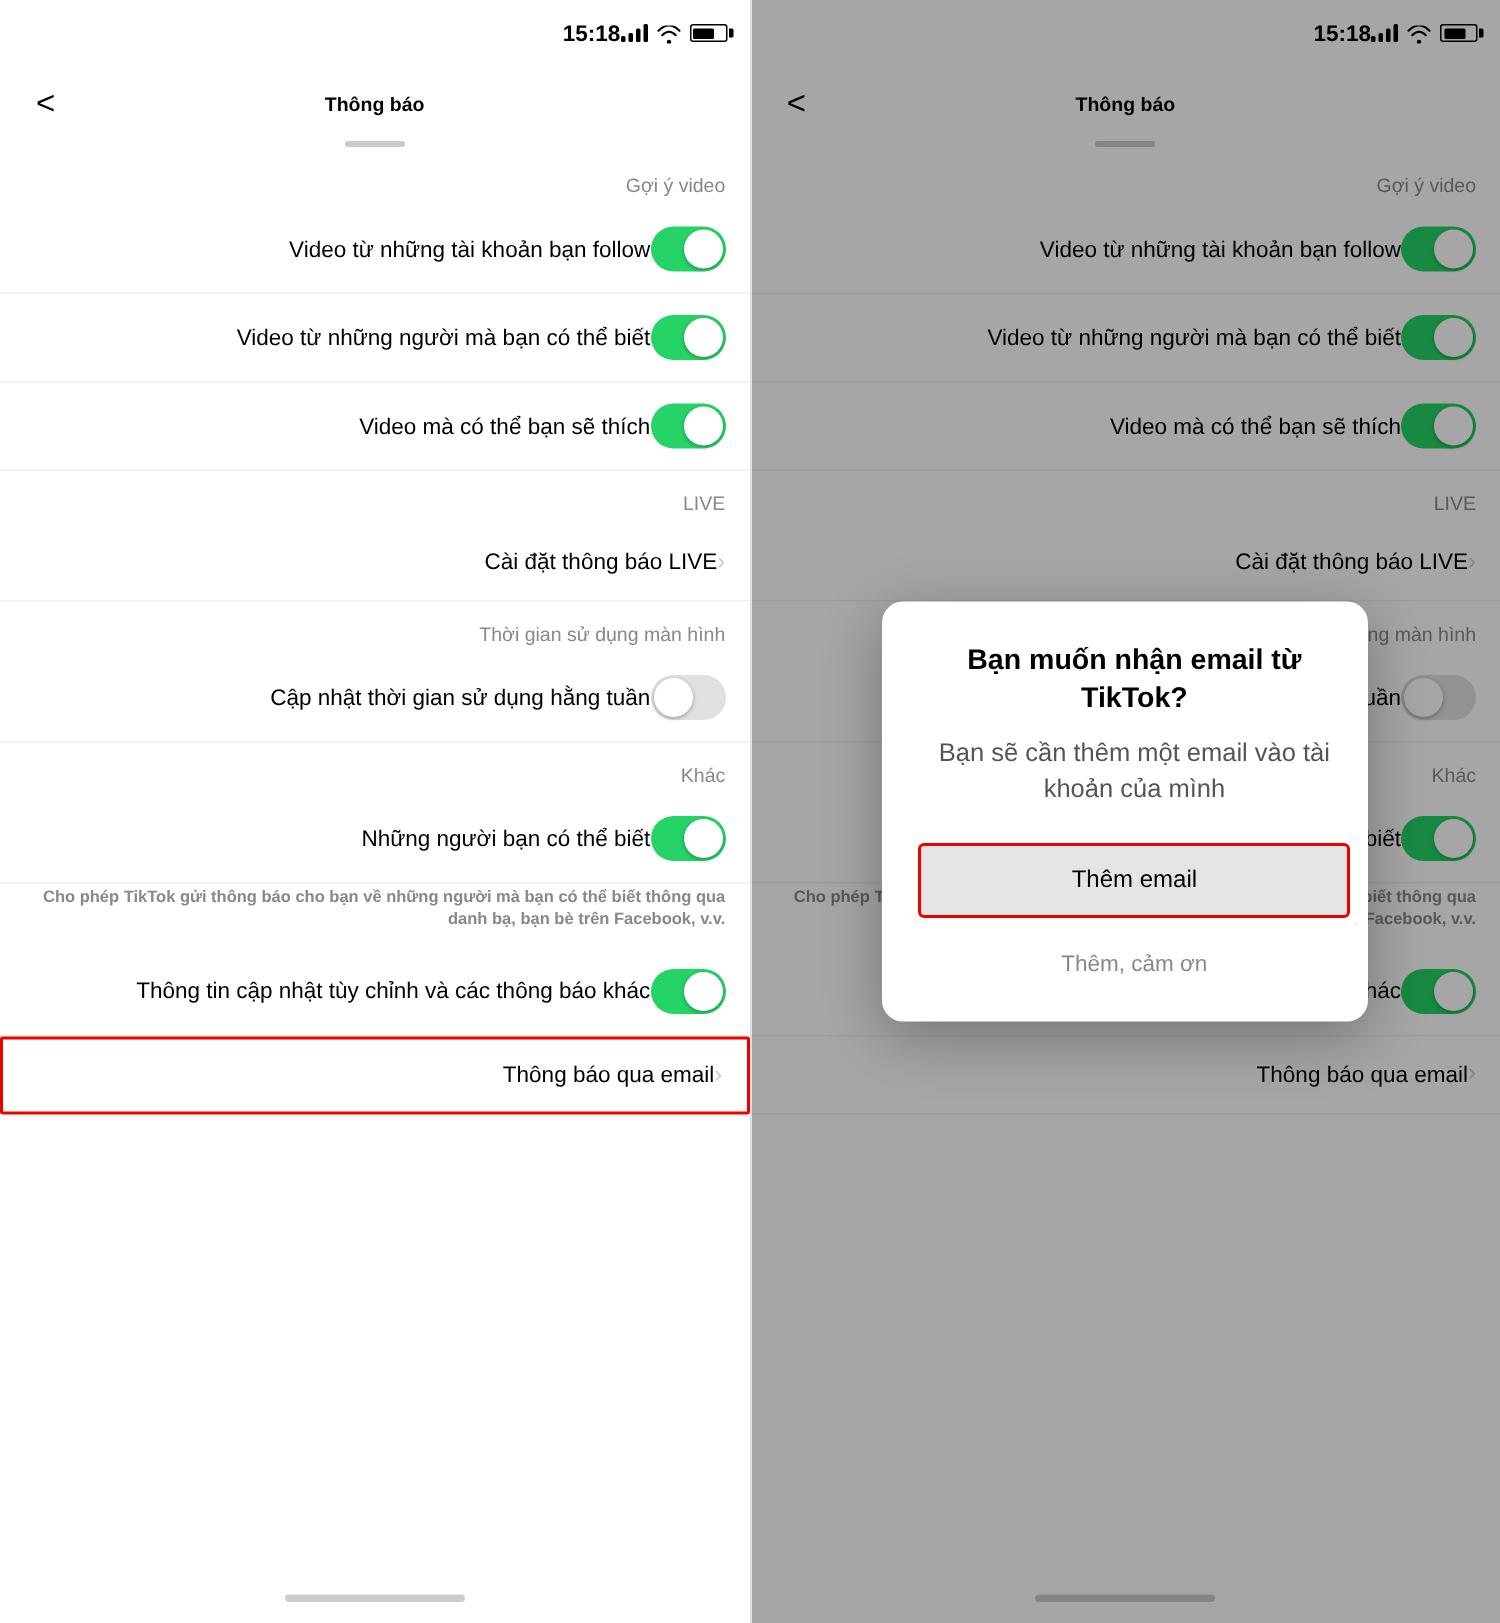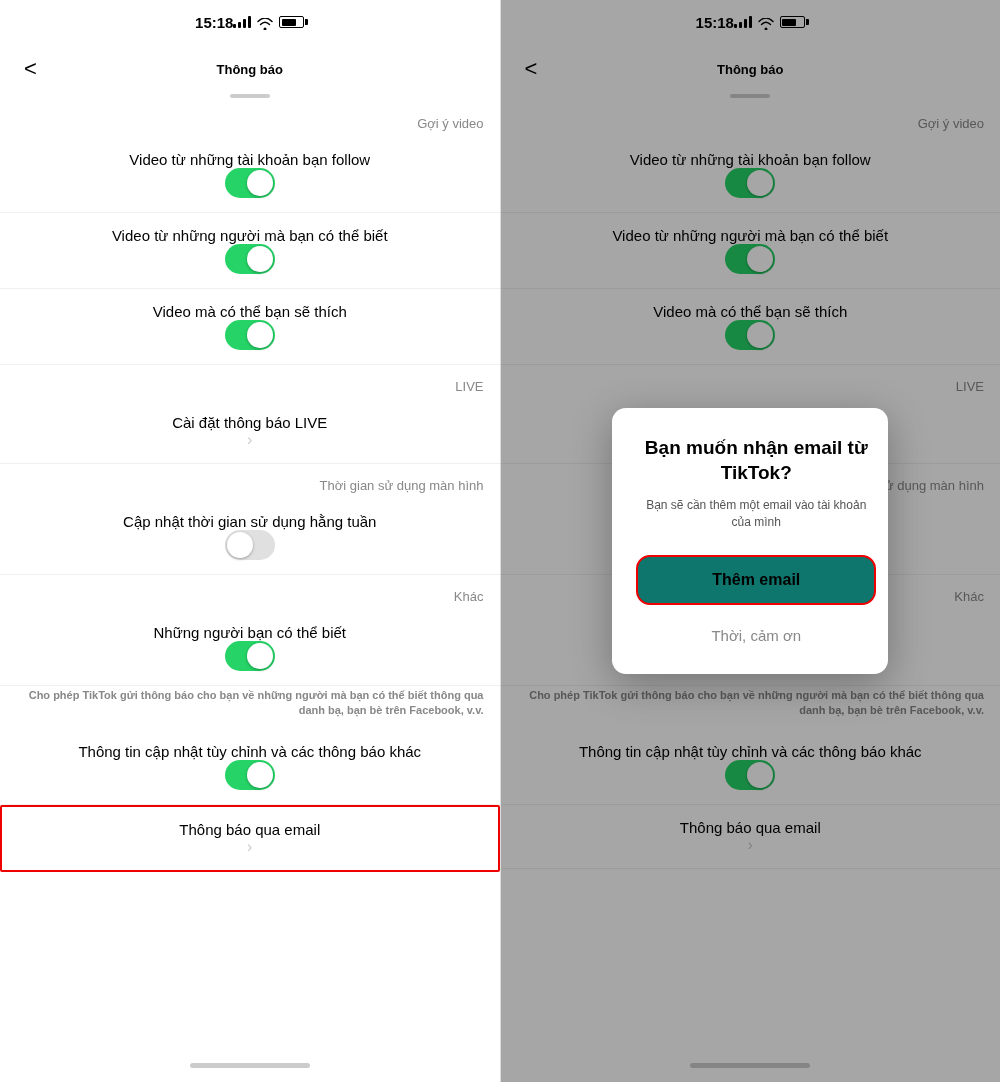--- a/index.html
+++ b/index.html
@@ -24,22 +24,22 @@
     }
     .phone-panel.right {
       background: #fff;
     }
 
     
     .status-bar {
       height: 44px;
       display: flex;
       align-items: center;
-      justify-content: center;
-      padding: 0 32px;
+      justify-content: flex-end;
+      padding: 0 15px;
       flex-shrink: 0;
     }
     .status-time {
       font-size: 15px;
       font-weight: 600;
       color: #000;
     }
     .status-icons {
       display: flex;
       align-items: center;
@@ -151,21 +151,20 @@
       padding: 14px 16px 6px 16px;
     }
 
     .setting-row {
       display: flex;
       align-items: center;
       justify-content: space-between;
       padding: 14px 16px;
       border-bottom: 1px solid #f0f0f0;
       min-height: 52px;
-      flex-direction: column;
     }
     .setting-row-text {
       font-size: 15px;
       color: #000;
       flex: 1;
     }
 
     
     .toggle {
       width: 50px;
@@ -250,46 +249,46 @@
       bottom: 0;
       background: rgba(0,0,0,0.35);
       display: flex;
       align-items: center;
       justify-content: center;
       z-index: 100;
     }
     .modal-box {
       background: #fff;
       border-radius: 14px;
-      width: 276px;
+      width: 324px;
       padding: 28px 12px 20px 24px;
       text-align: center;
       box-shadow: 0 10px 40px rgba(0,0,0,0.3);
     }
     .modal-title {
       font-size: 19px;
       font-weight: 700;
       color: #000;
       margin-bottom: 12px;
       line-height: 1.3;
     }
     .modal-subtitle {
-      font-size: 12px;
+      font-size: 17px;
       color: #555;
       margin-bottom: 24px;
       line-height: 1.4;
     }
     .modal-btn-primary {
       width: 100%;
       padding: 14px;
       border: 2px solid #e00;
-      border-radius: 14px;
-      background: #0f766e;
+      border-radius: 4px;
+      background: #e5e5e5;
       font-size: 16px;
-      font-weight: 700;
+      font-weight: 400;
       color: #000;
       cursor: pointer;
       margin-bottom: 12px;
     }
     .modal-btn-secondary {
       width: 100%;
       padding: 10px;
       background: transparent;
       border: none;
       font-size: 15px;
@@ -500,17 +499,17 @@
     <div class="home-bar"></div>
   </div>
 
   <div class="modal-overlay">
     <div class="modal-box">
       <div class="modal-title">Bạn muốn nhận email
 từ TikTok?</div>
       <div class="modal-subtitle">Bạn sẽ cần thêm một email vào tài khoản
 của mình</div>
       <button class="modal-btn-primary">Thêm email</button>
-      <button class="modal-btn-secondary">Thời, cảm ơn</button>
+      <button class="modal-btn-secondary">Thêm, cảm ơn</button>
     </div>
   </div>
 
 </div>
 
 </body></html>

